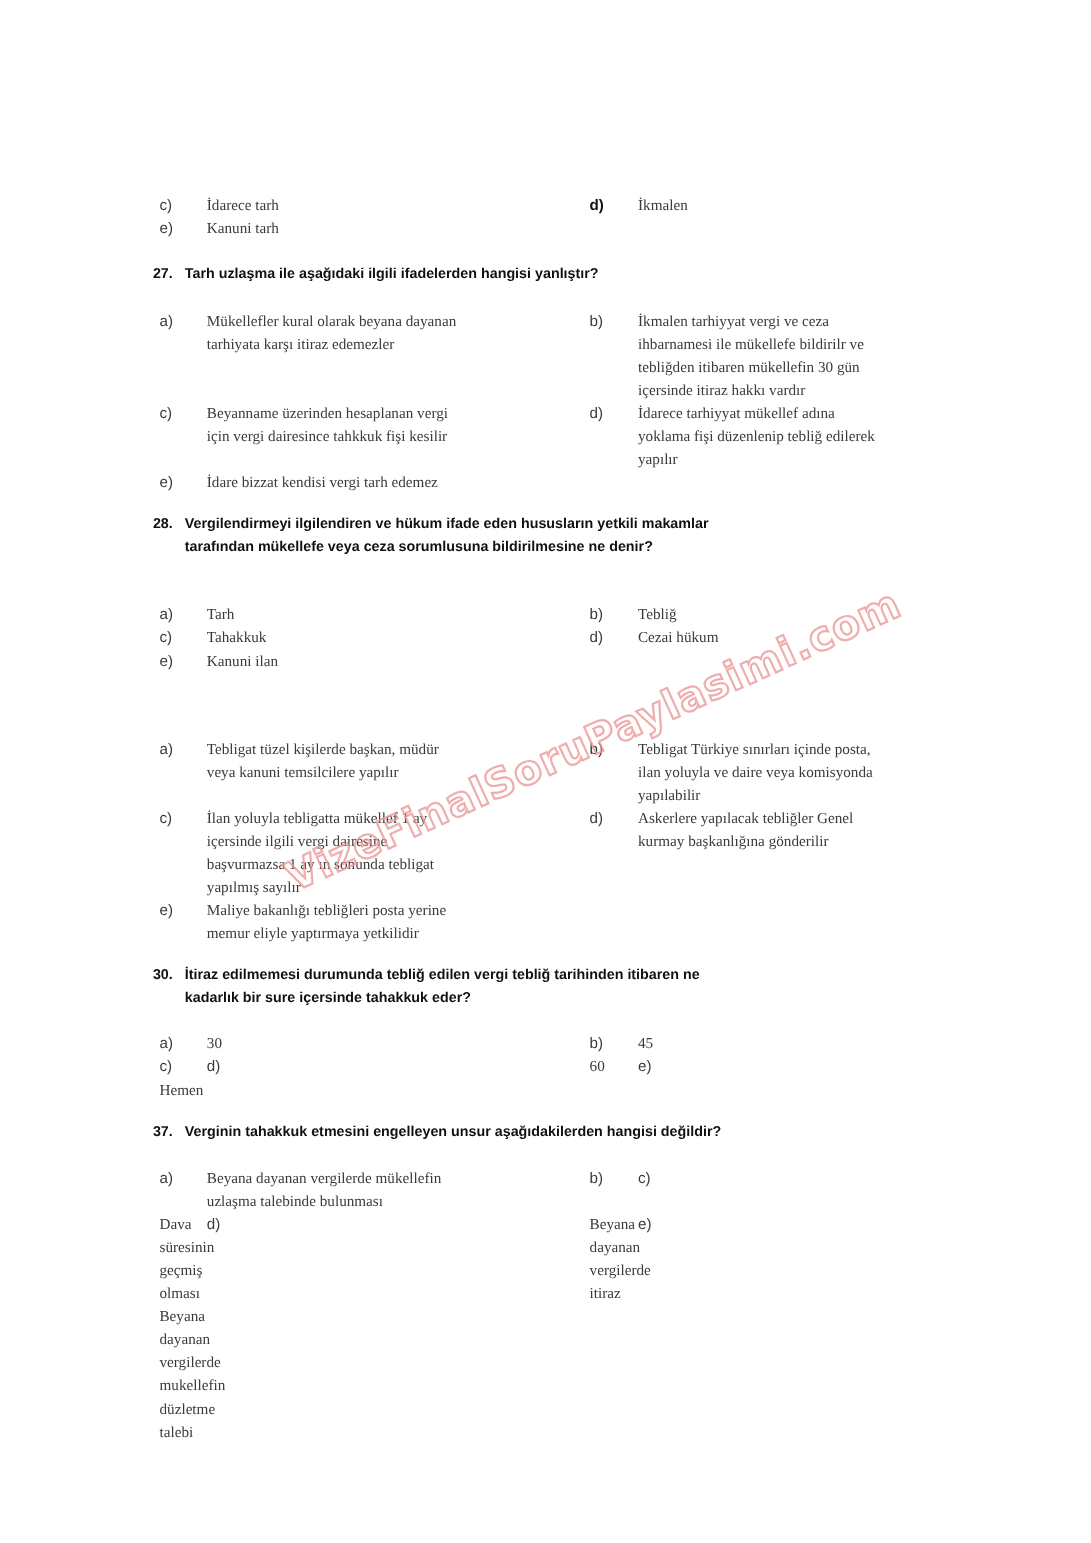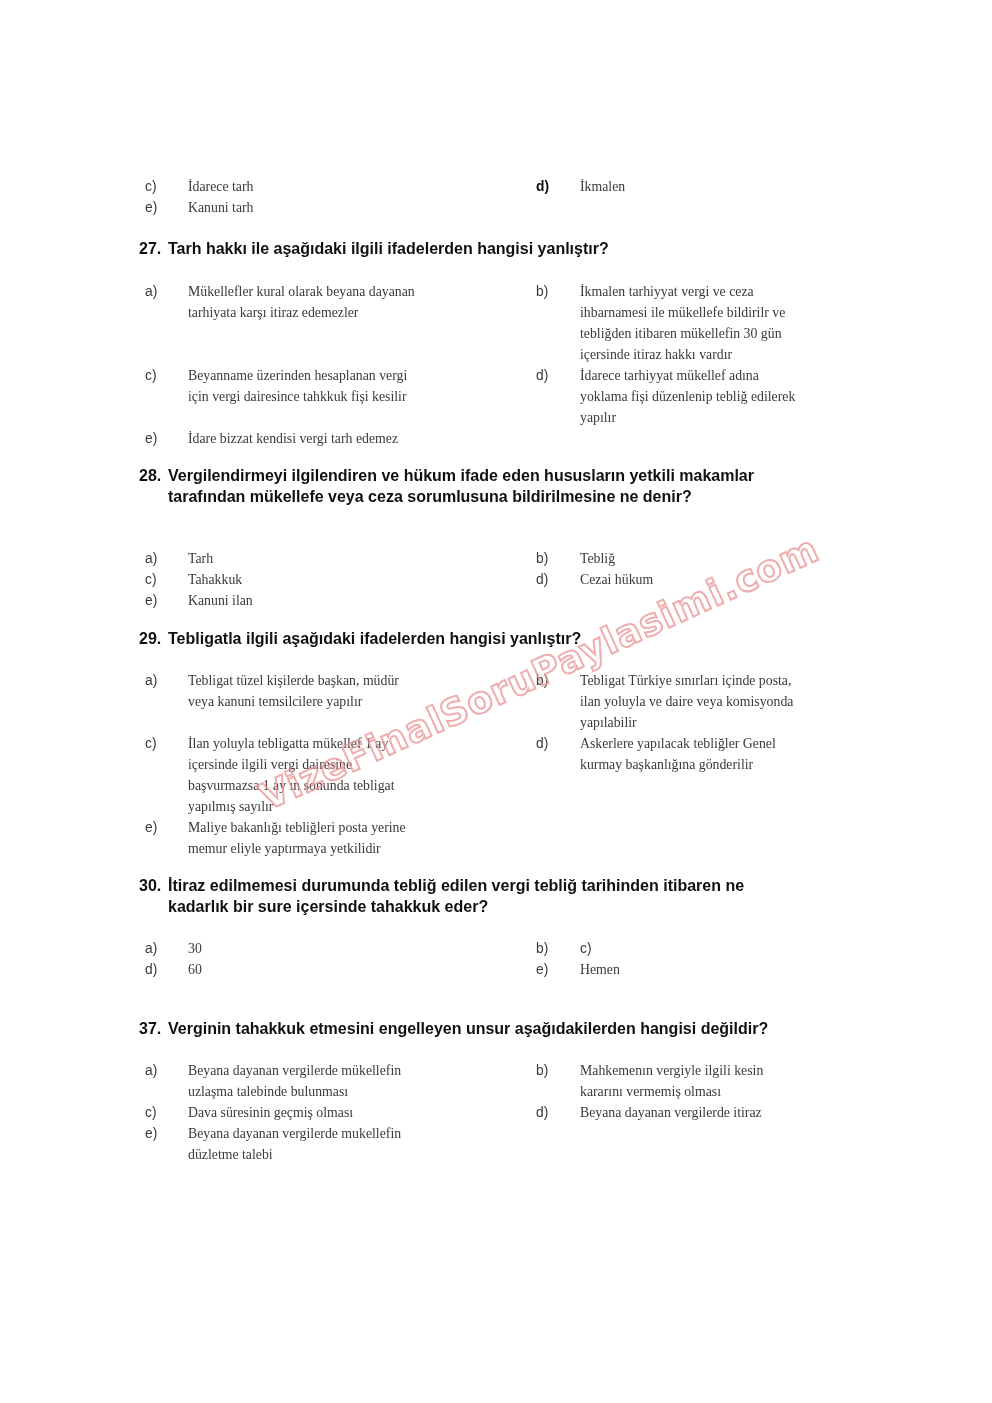--- a/index.html
+++ b/index.html
@@ -9,21 +9,21 @@
     height: 1403px;
     background: #ffffff;
     font-family: "Liberation Sans", sans-serif;
     overflow: hidden;
   }
   .qhead {
     position: absolute;
     left: 139px;
     display: flex;
     font-weight: bold;
-    font-size: 16px;
+    font-size: 13px;
     line-height: 21px;
     color: #101010;
   }
   .qhead .qnum { width: 29px; flex: none; }
   .qhead .qtext { white-space: pre-line; }
   .opts {
     position: absolute;
     left: 145px;
     display: grid;
     grid-template-columns: 43px 348px 44px 330px;
@@ -61,21 +61,21 @@
     <span class="let">c)</span>
     <span class="txt">İdarece tarh</span>
     <span class="let bold-let">d)</span>
     <span class="txt">İkmalen</span>
     <span class="let">e)</span>
     <span class="txt">Kanuni tarh</span>
   </div>
 
   <div class="qhead" style="top:238px">
     <span class="qnum">27.</span>
-    <span class="qtext">Tarh hakkı ile aşağıdaki ilgili ifadelerden hangisi yanlıştır?</span>
+    <span class="qtext">Tarh uzlaşma ile aşağıdaki ilgili ifadelerden hangisi yanlıştır?</span>
   </div>
   <div class="opts" style="top:281px">
     <span class="let">a)</span>
     <span class="txt">Mükellefler kural olarak beyana dayanan
 tarhiyata karşı itiraz edemezler</span>
     <span class="let">b)</span>
     <span class="txt">İkmalen tarhiyyat vergi ve ceza
 ihbarnamesi ile mükellefe bildirilr ve
 tebliğden itibaren mükellefin 30 gün
 içersinde itiraz hakkı vardır</span>
@@ -101,24 +101,20 @@
     <span class="let">b)</span>
     <span class="txt">Tebliğ</span>
     <span class="let">c)</span>
     <span class="txt">Tahakkuk</span>
     <span class="let">d)</span>
     <span class="txt">Cezai hükum</span>
     <span class="let">e)</span>
     <span class="txt">Kanuni ilan</span>
   </div>
 
-  <div class="qhead" style="top:628px">
-    <span class="qnum">29.</span>
-    <span class="qtext">Tebligatla ilgili aşağıdaki ifadelerden hangisi yanlıştır?</span>
-  </div>
   <div class="opts" style="top:670px">
     <span class="let">a)</span>
     <span class="txt">Tebligat tüzel kişilerde başkan, müdür
 veya kanuni temsilcilere yapılır</span>
     <span class="let">b)</span>
     <span class="txt">Tebligat Türkiye sınırları içinde posta,
 ilan yoluyla ve daire veya komisyonda
 yapılabilir</span>
     <span class="let">c)</span>
     <span class="txt">İlan yoluyla tebligatta mükellef 1 ay
@@ -135,38 +131,37 @@
 
   <div class="qhead" style="top:875px">
     <span class="qnum">30.</span>
     <span class="qtext">İtiraz edilmemesi durumunda tebliğ edilen vergi tebliğ tarihinden itibaren ne
 kadarlık bir sure içersinde tahakkuk eder?</span>
   </div>
   <div class="opts" style="top:938px">
     <span class="let">a)</span>
     <span class="txt">30</span>
     <span class="let">b)</span>
+    <span class="txt">45</span>
     <span class="let">c)</span>
     <span class="let">d)</span>
     <span class="txt">60</span>
     <span class="let">e)</span>
     <span class="txt">Hemen</span>
   </div>
 
   <div class="qhead" style="top:1018px">
     <span class="qnum">37.</span>
     <span class="qtext">Verginin tahakkuk etmesini engelleyen unsur aşağıdakilerden hangisi değildir?</span>
   </div>
   <div class="opts" style="top:1060px">
     <span class="let">a)</span>
     <span class="txt">Beyana dayanan vergilerde mükellefin
 uzlaşma talebinde bulunması</span>
     <span class="let">b)</span>
-    <span class="txt">Mahkemenın vergiyle ilgili kesin
-kararını vermemiş olması</span>
     <span class="let">c)</span>
     <span class="txt">Dava süresinin geçmiş olması</span>
     <span class="let">d)</span>
     <span class="txt">Beyana dayanan vergilerde itiraz</span>
     <span class="let">e)</span>
     <span class="txt">Beyana dayanan vergilerde mukellefin
 düzletme talebi</span>
   </div>
 
   <div class="watermark">VizeFinalSoruPaylasimi.com</div>

